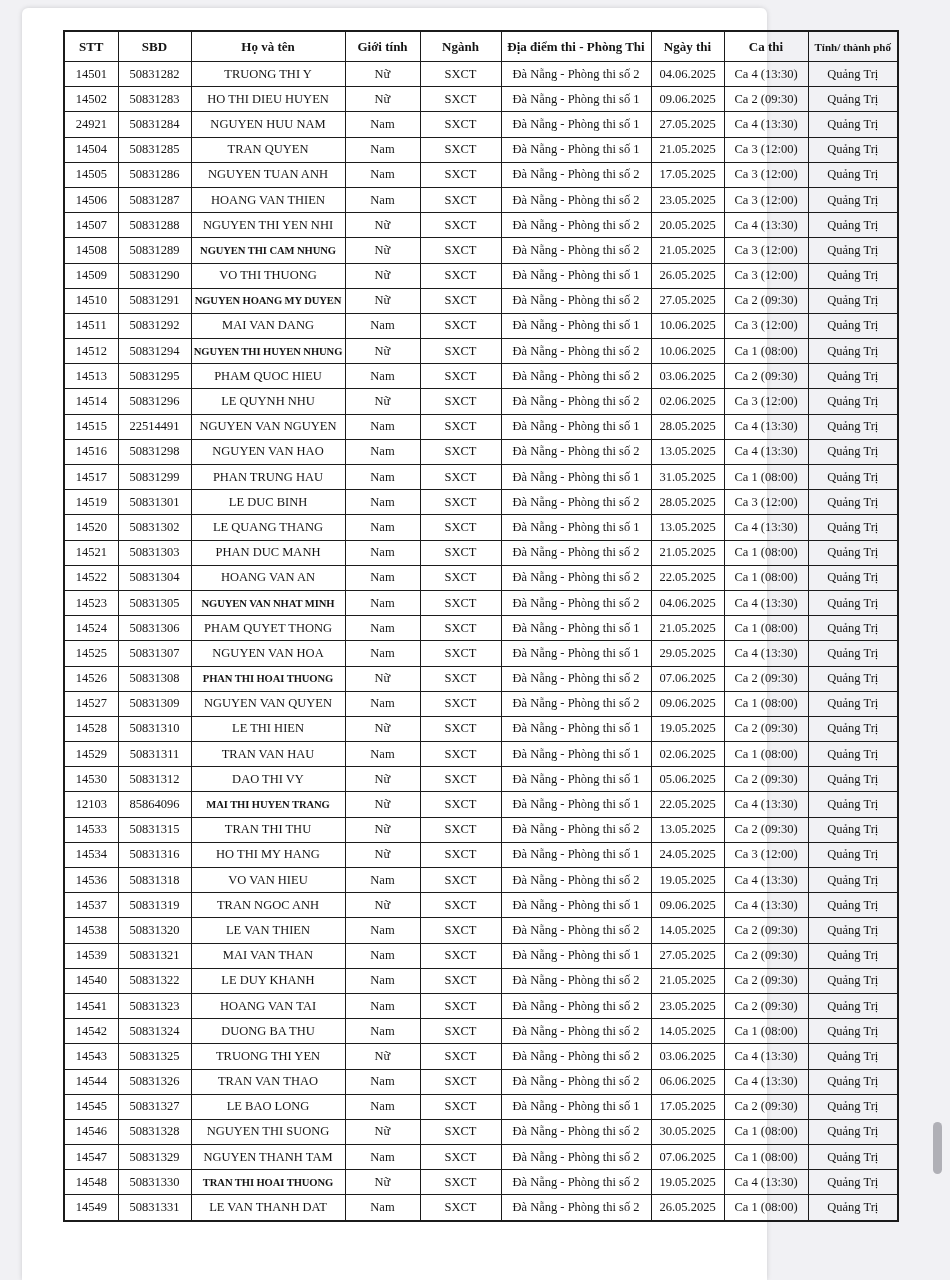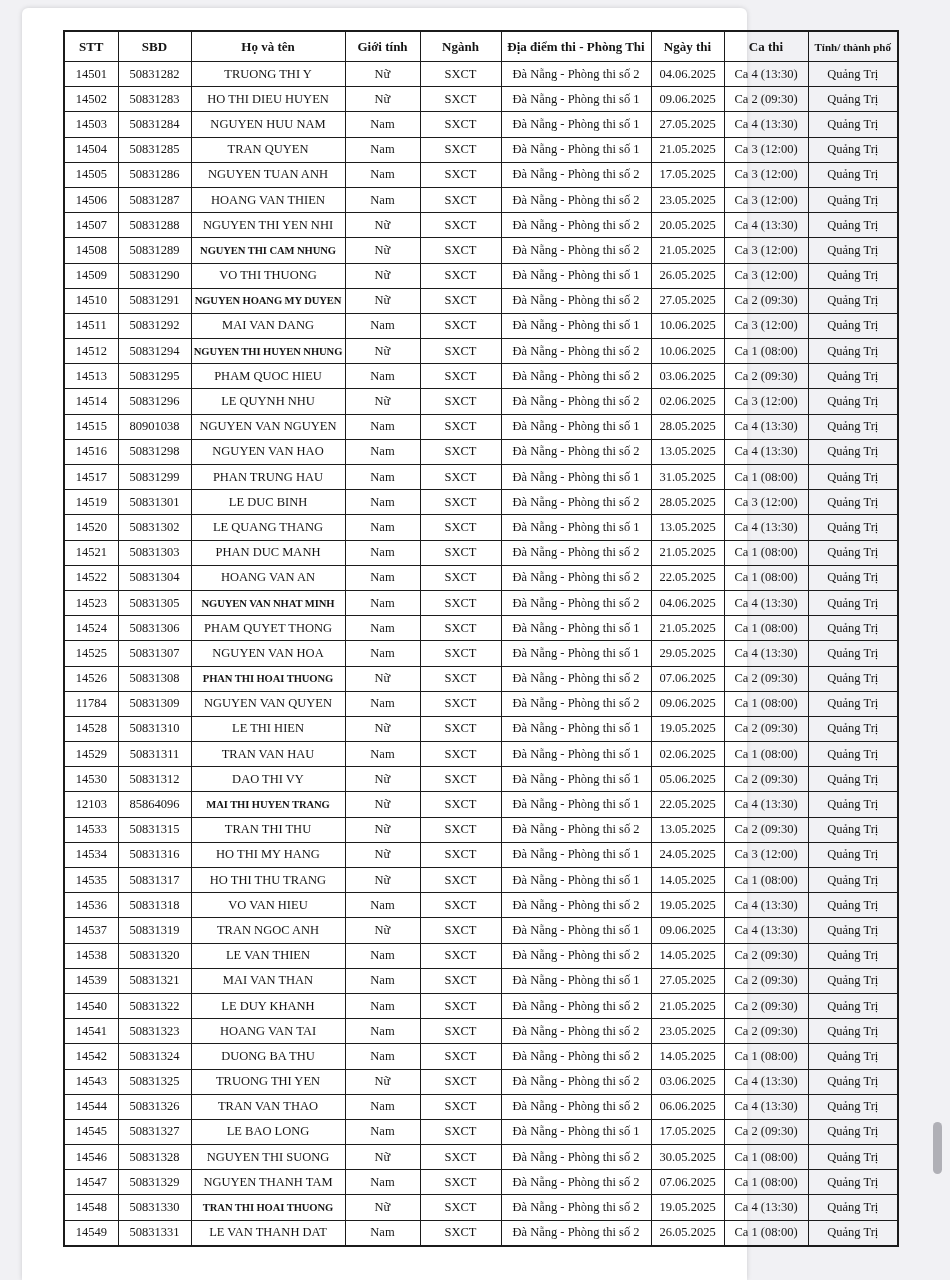--- a/index.html
+++ b/index.html
@@ -5,20 +5,21 @@
   html,body{margin:0;padding:0;}
   body{
     width:950px;height:1280px;position:relative;overflow:hidden;
     background:#f1f1f4;
     font-family:"Liberation Serif","DejaVu Serif",serif;
   }
   .page{
     position:absolute;left:22px;top:8px;width:725px;height:1272px;
     background:#ffffff;border-radius:6px 6px 0 0;
     box-shadow:0 0 5px rgba(0,0,0,.15);
+    padding-left:20px;
   }
   table{
     position:absolute;left:41px;top:22px;
     border-collapse:collapse;table-layout:fixed;width:834px;
     border:2px solid #1b1b1b;
   }
   th,td{
     border:1px solid #1b1b1b;
     text-align:center;vertical-align:middle;
     padding:0 2px;overflow:hidden;white-space:nowrap;
@@ -82,21 +83,21 @@
           <td>50831283</td>
           <td>HO THI DIEU HUYEN</td>
           <td>Nữ</td>
           <td>SXCT</td>
           <td>Đà Nẵng - Phòng thi số 1</td>
           <td>09.06.2025</td>
           <td>Ca 2 (09:30)</td>
           <td>Quảng Trị</td>
         </tr>
         <tr>
-          <td>14503</td>
+          <td>24921</td>
           <td>50831284</td>
           <td>NGUYEN HUU NAM</td>
           <td>Nam</td>
           <td>SXCT</td>
           <td>Đà Nẵng - Phòng thi số 1</td>
           <td>27.05.2025</td>
           <td>Ca 4 (13:30)</td>
           <td>Quảng Trị</td>
         </tr>
         <tr>
@@ -215,21 +216,21 @@
           <td>LE QUYNH NHU</td>
           <td>Nữ</td>
           <td>SXCT</td>
           <td>Đà Nẵng - Phòng thi số 2</td>
           <td>02.06.2025</td>
           <td>Ca 3 (12:00)</td>
           <td>Quảng Trị</td>
         </tr>
         <tr>
           <td>14515</td>
-          <td>80901038</td>
+          <td>22514491</td>
           <td>NGUYEN VAN NGUYEN</td>
           <td>Nam</td>
           <td>SXCT</td>
           <td>Đà Nẵng - Phòng thi số 1</td>
           <td>28.05.2025</td>
           <td>Ca 4 (13:30)</td>
           <td>Quảng Trị</td>
         </tr>
         <tr>
           <td>14516</td>
@@ -335,21 +336,21 @@
           <td>50831308</td>
           <td class="fit">PHAN THI HOAI THUONG</td>
           <td>Nữ</td>
           <td>SXCT</td>
           <td>Đà Nẵng - Phòng thi số 2</td>
           <td>07.06.2025</td>
           <td>Ca 2 (09:30)</td>
           <td>Quảng Trị</td>
         </tr>
         <tr>
-          <td>11784</td>
+          <td>14527</td>
           <td>50831309</td>
           <td>NGUYEN VAN QUYEN</td>
           <td>Nam</td>
           <td>SXCT</td>
           <td>Đà Nẵng - Phòng thi số 2</td>
           <td>09.06.2025</td>
           <td>Ca 1 (08:00)</td>
           <td>Quảng Trị</td>
         </tr>
         <tr>
@@ -409,31 +410,20 @@
         </tr>
         <tr>
           <td>14534</td>
           <td>50831316</td>
           <td>HO THI MY HANG</td>
           <td>Nữ</td>
           <td>SXCT</td>
           <td>Đà Nẵng - Phòng thi số 1</td>
           <td>24.05.2025</td>
           <td>Ca 3 (12:00)</td>
-          <td>Quảng Trị</td>
-        </tr>
-        <tr>
-          <td>14535</td>
-          <td>50831317</td>
-          <td>HO THI THU TRANG</td>
-          <td>Nữ</td>
-          <td>SXCT</td>
-          <td>Đà Nẵng - Phòng thi số 1</td>
-          <td>14.05.2025</td>
-          <td>Ca 1 (08:00)</td>
           <td>Quảng Trị</td>
         </tr>
         <tr>
           <td>14536</td>
           <td>50831318</td>
           <td>VO VAN HIEU</td>
           <td>Nam</td>
           <td>SXCT</td>
           <td>Đà Nẵng - Phòng thi số 2</td>
           <td>19.05.2025</td>

